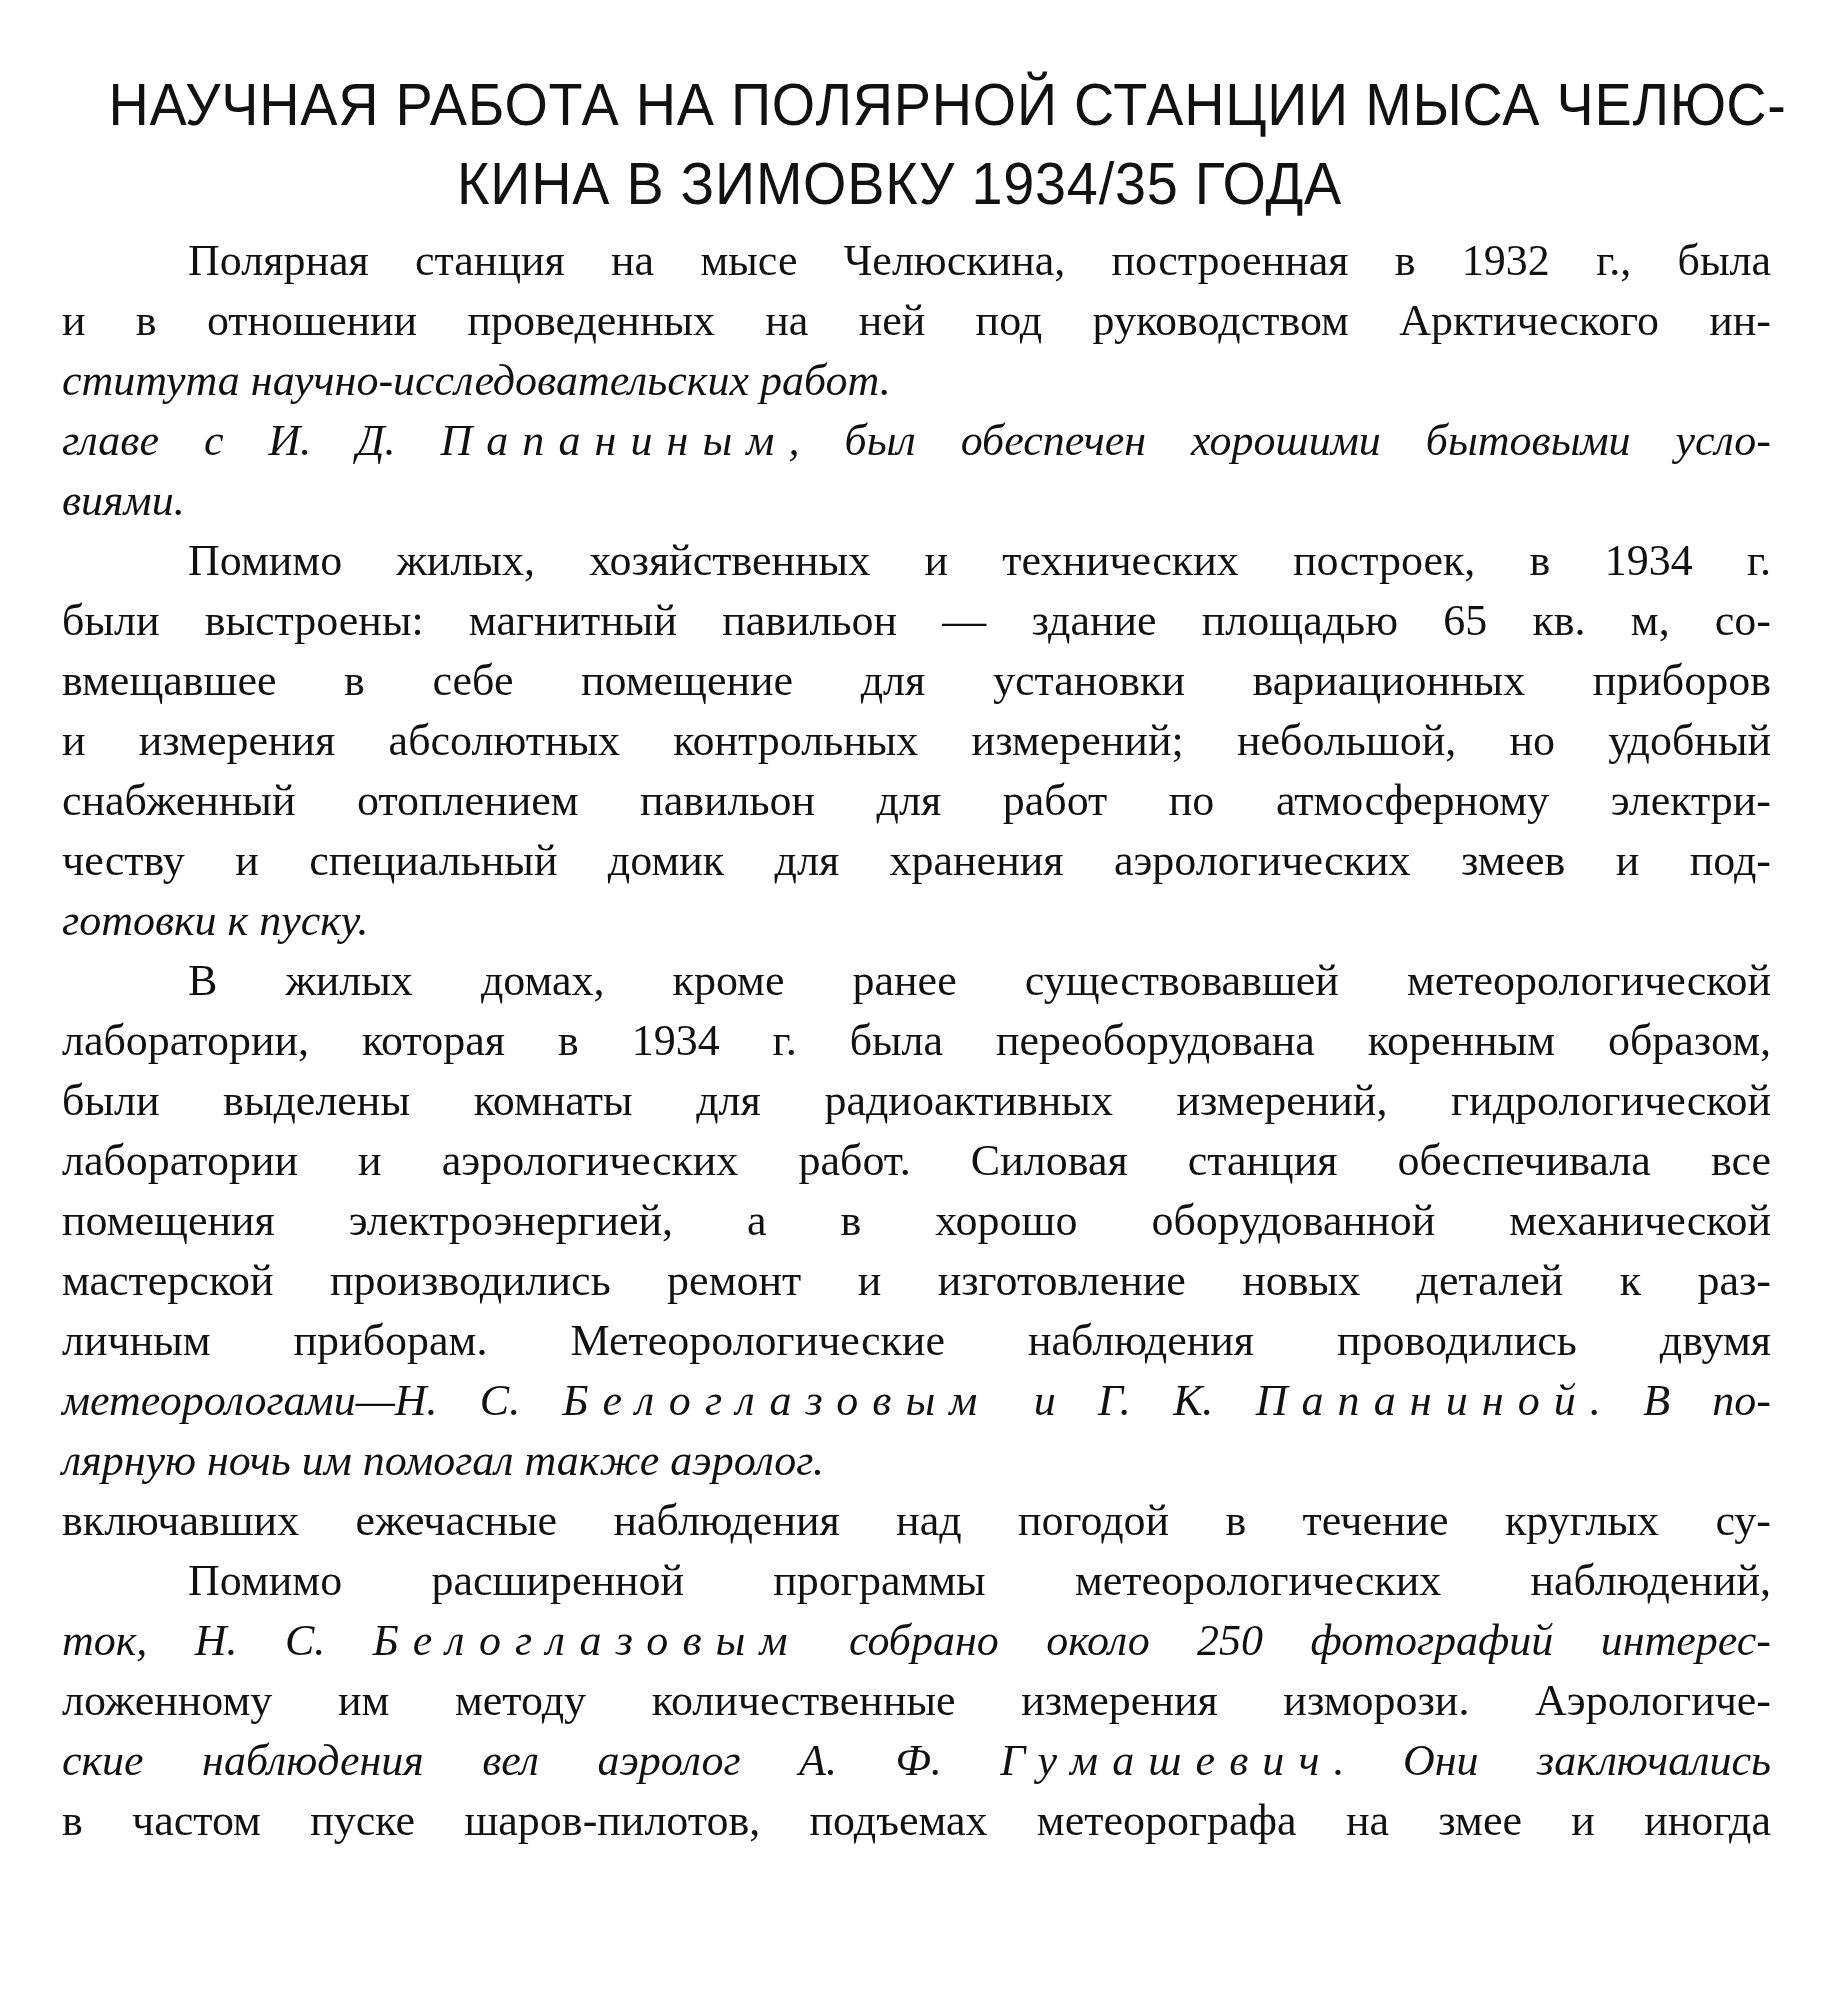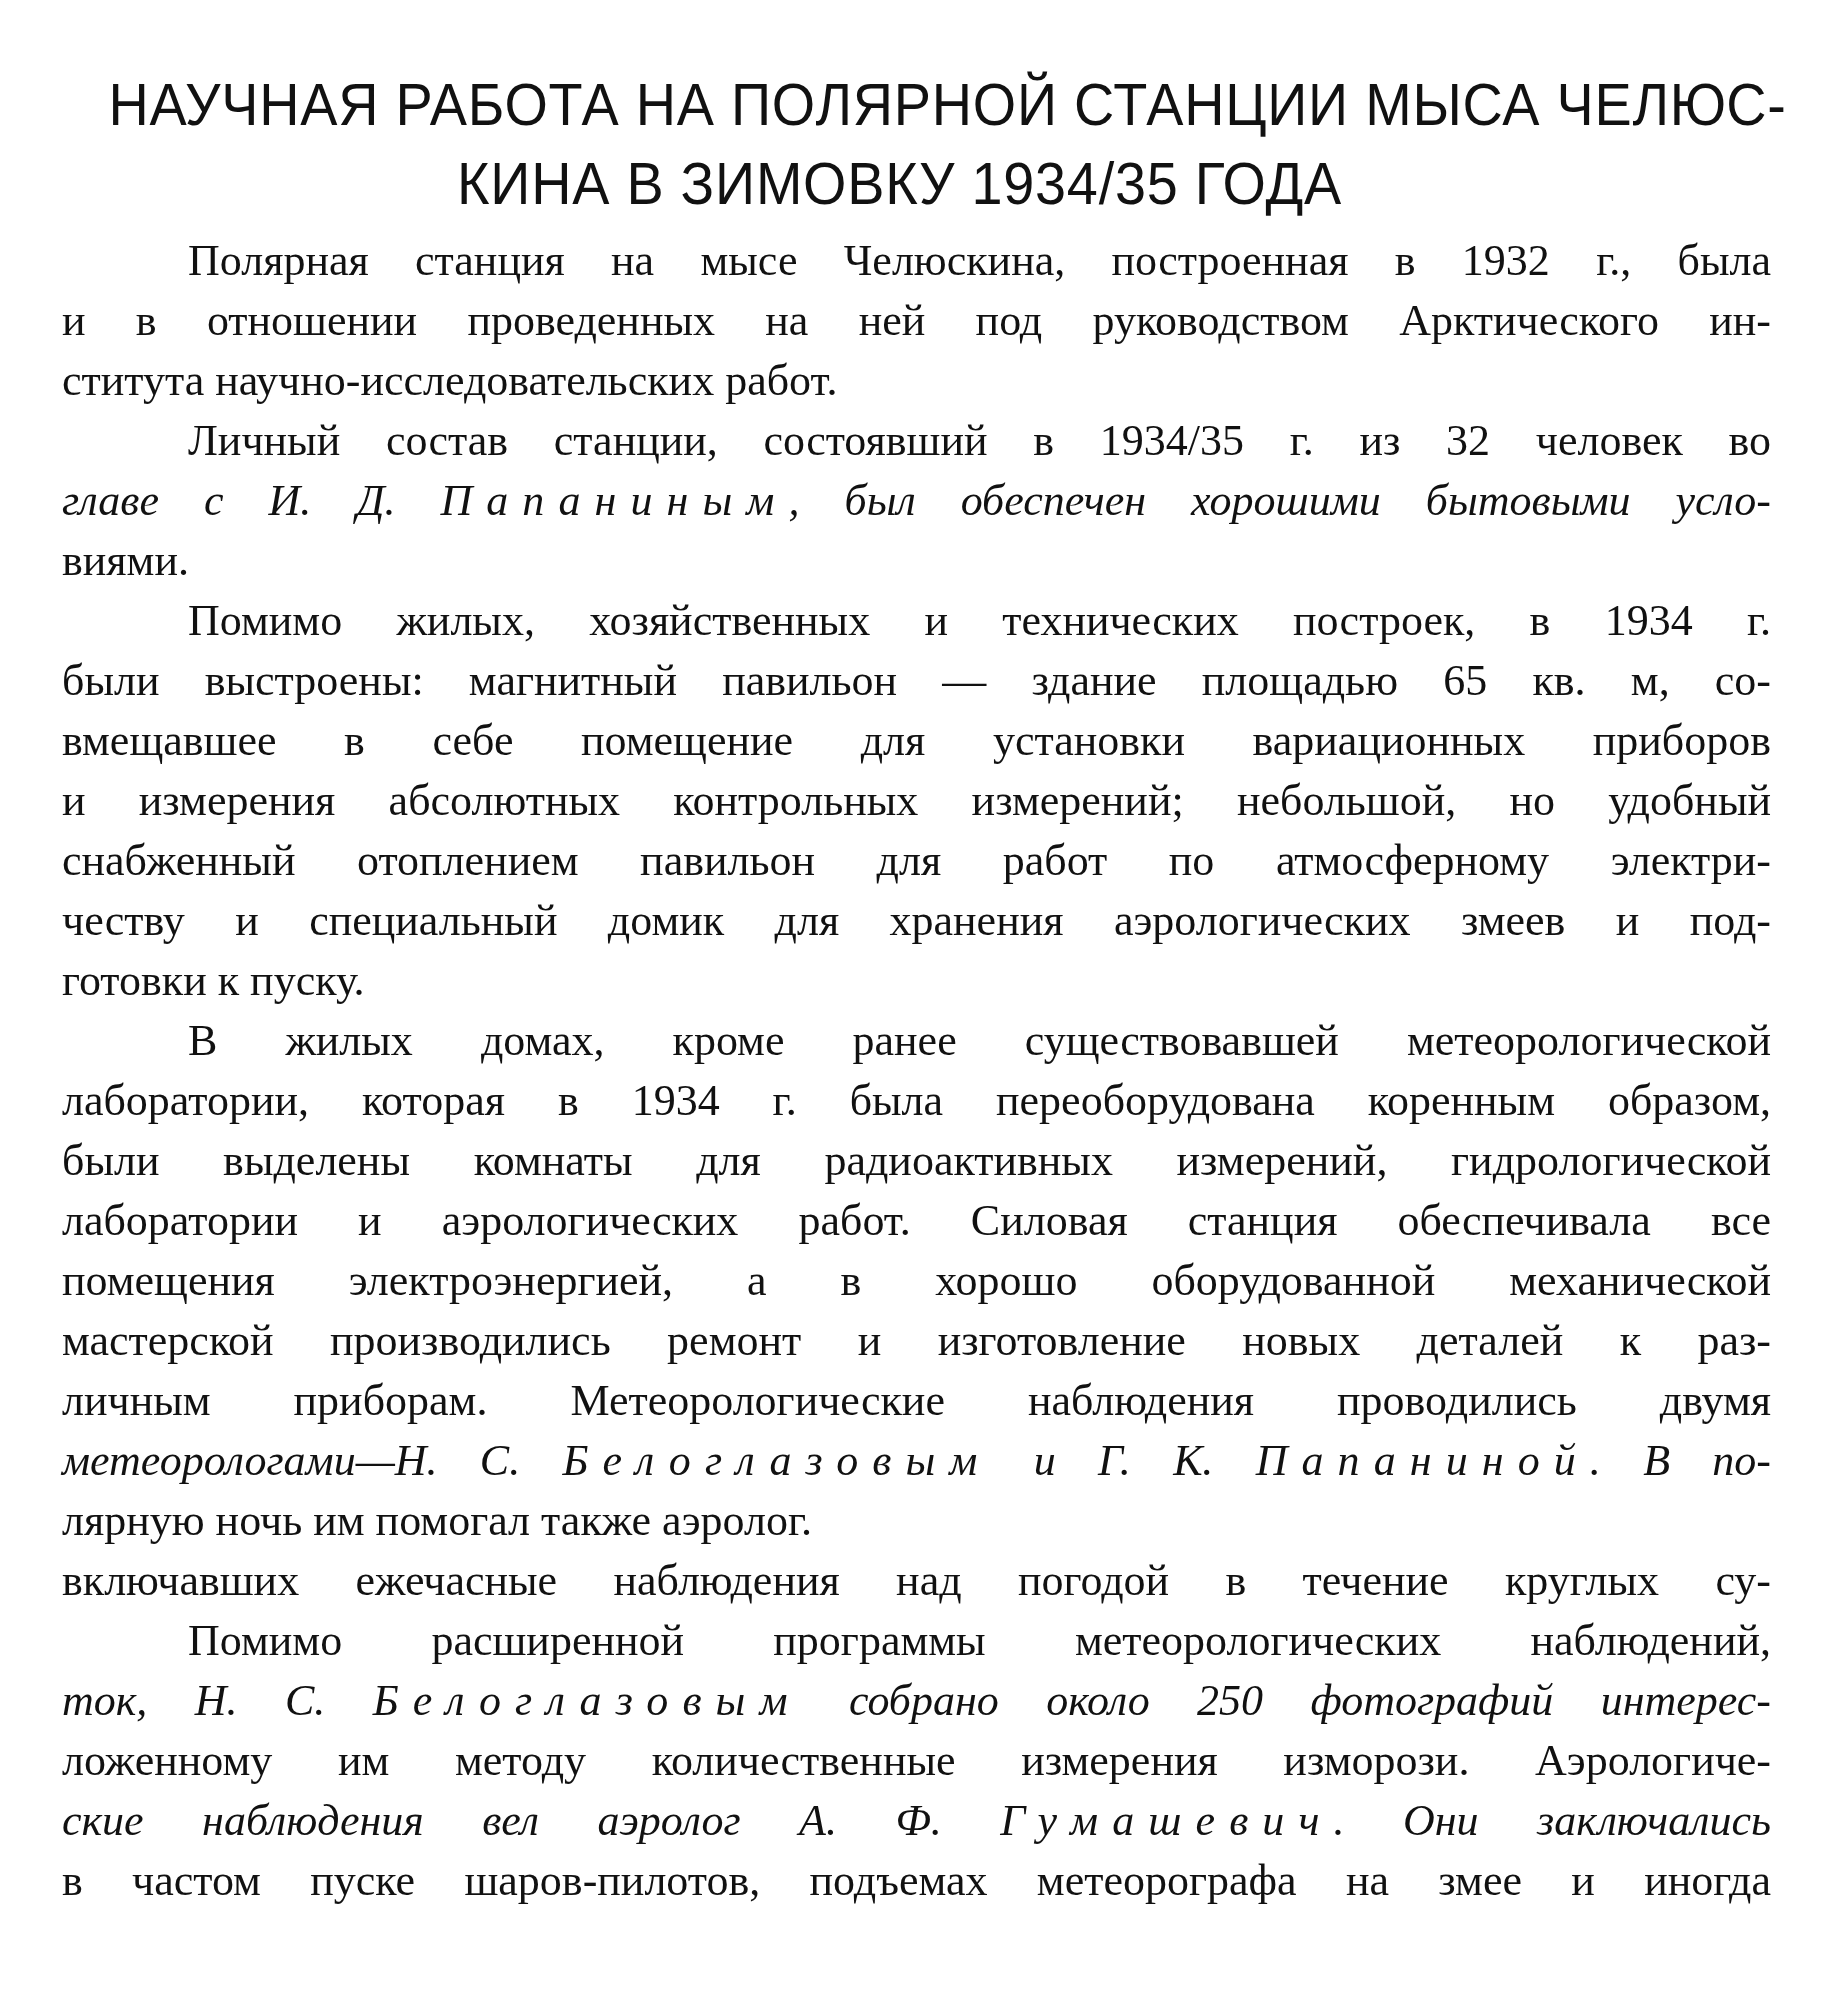--- a/index.html
+++ b/index.html
@@ -19,41 +19,40 @@
   .title .tline { display: block; white-space: nowrap; }
   .body {
     position: absolute; left: 62px; top: 231px; width: 1709px;
     font-size: 44px;
   }
   .line {
     display: block; height: 60px; line-height: 60px;
     white-space: nowrap; text-align: justify; text-align-last: justify;
     overflow: visible;
   }
-  .line.last { text-align-last: left; }
+  .line.last { text-align-last: left; font-style: italic; }
   .line.indent { padding-left: 126px; }
   .sp { letter-spacing: 0.32em; }
   .inline-wrap { display: inline; font-style: italic; }
 </style>
 </head>
 <body>
 
 <div class="page">
   <div class="title">
     <span class="tline">НАУЧНАЯ РАБОТА НА ПОЛЯРНОЙ СТАНЦИИ МЫСА ЧЕЛЮС-</span>
     <span class="tline">КИНА В ЗИМОВКУ 1934/35 ГОДА</span>
   </div>
   <div class="body" id="body">
       <div>
         <span class="line indent">Полярная станция на мысе Челюскина, построенная в 1932 г., была</span>
         <span class="line">и в отношении проведенных на ней под руководством Арктического ин-</span>
         <span class="line last">ститута научно-исследовательских работ.</span>
       </div>
       <div>
-        <span class="line indent">Личный состав станции, состоявший в 1934/35 г. из 32 человек во</span>
         <span class="line"><span class="inline-wrap" style="display: inline;"><span style="white-space: pre;">главе с И. Д. </span><span class="sp" style="white-space: pre;">Папаниным</span><span style="white-space: pre;">, был обеспечен хорошими бытовыми усло-</span></span></span>
         <span class="line last">виями.</span>
       </div>
       <div>
         <span class="line indent">Помимо жилых, хозяйственных и технических построек, в 1934 г.</span>
         <span class="line">были выстроены: магнитный павильон — здание площадью 65 кв. м, со-</span>
         <span class="line">вмещавшее в себе помещение для установки вариационных приборов</span>
         <span class="line">и измерения абсолютных контрольных измерений; небольшой, но удобный</span>
         <span class="line">снабженный отоплением павильон для работ по атмосферному электри-</span>
         <span class="line">честву и специальный домик для хранения аэрологических змеев и под-</span>

